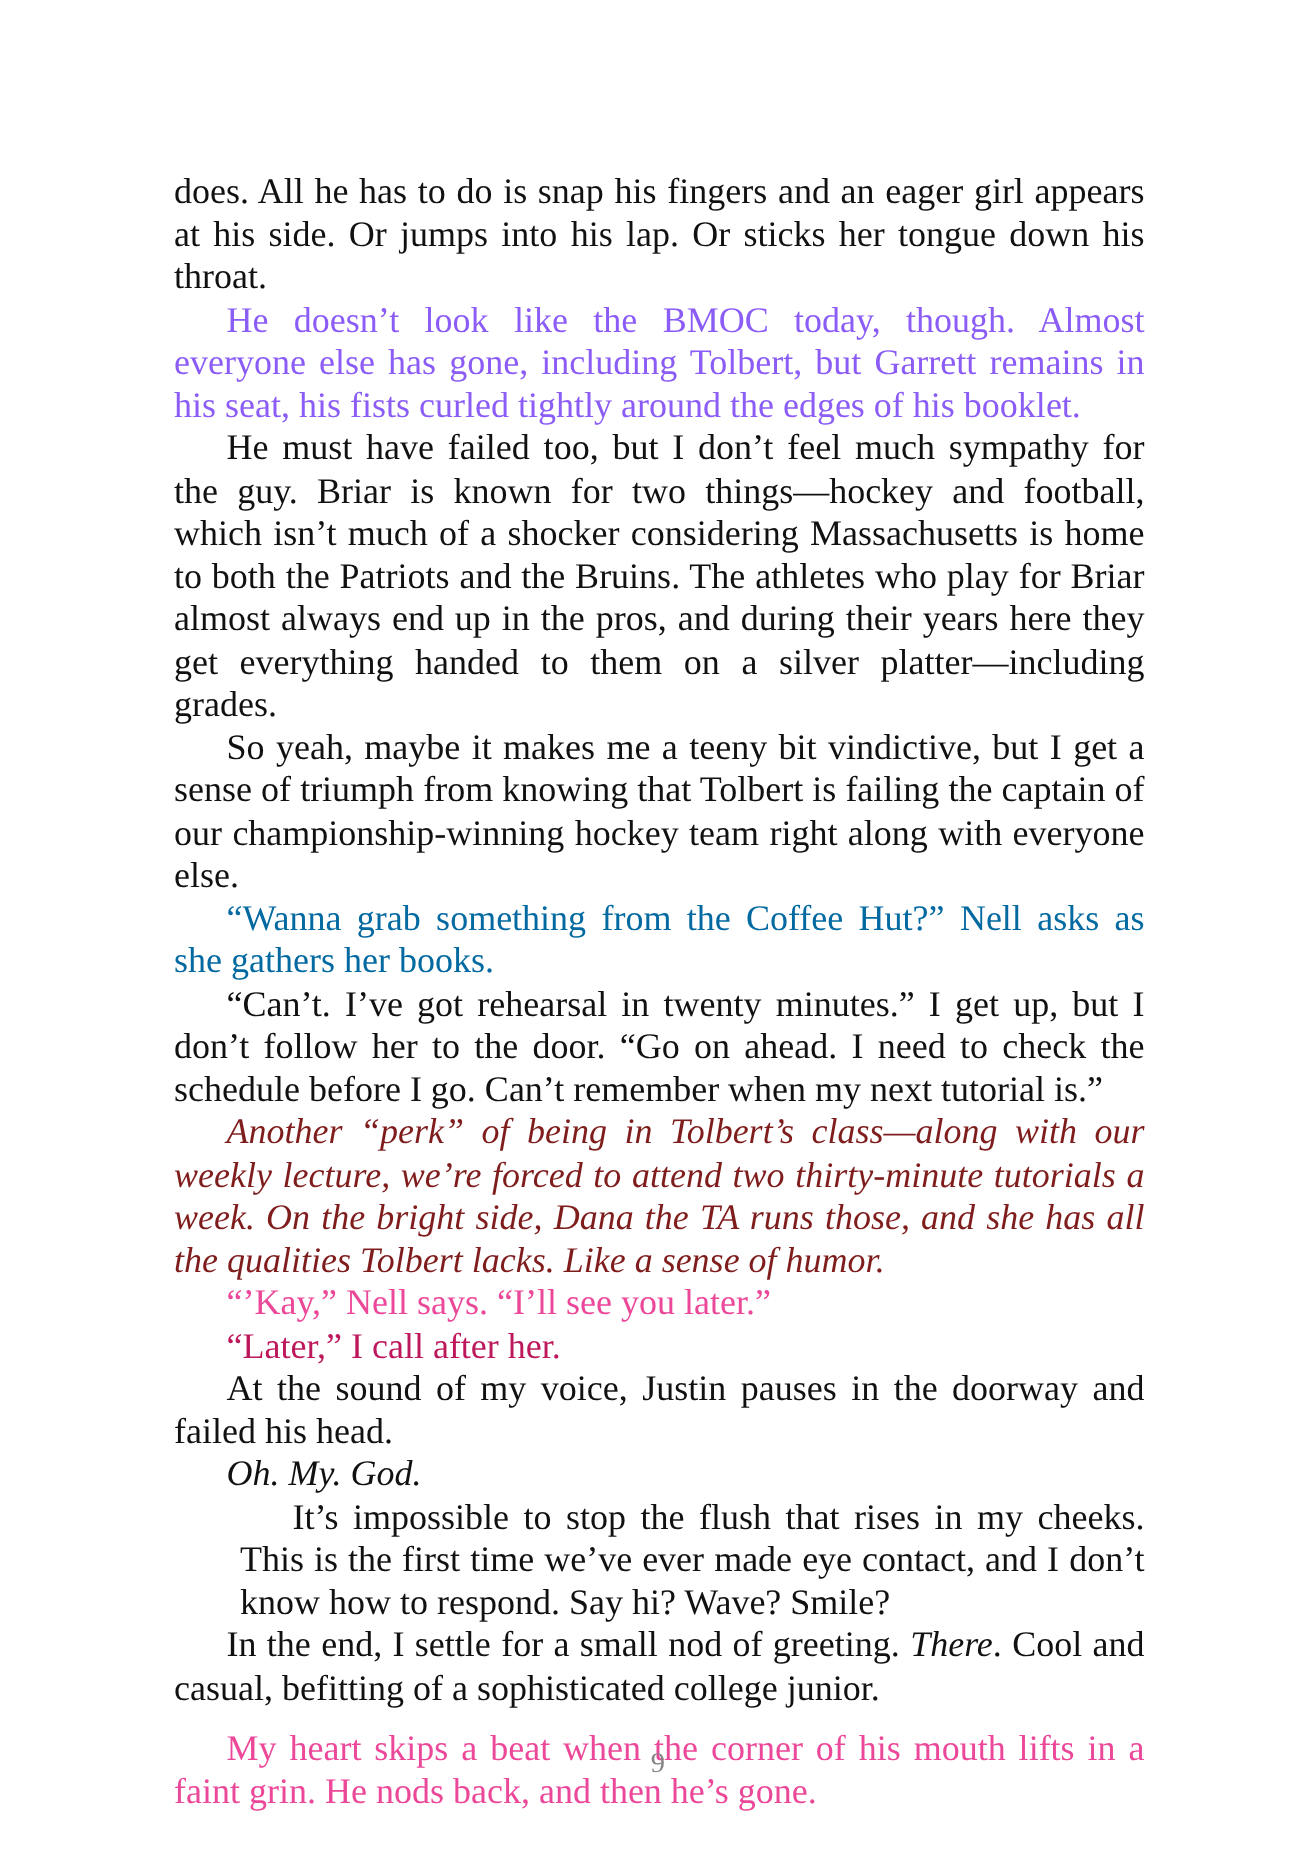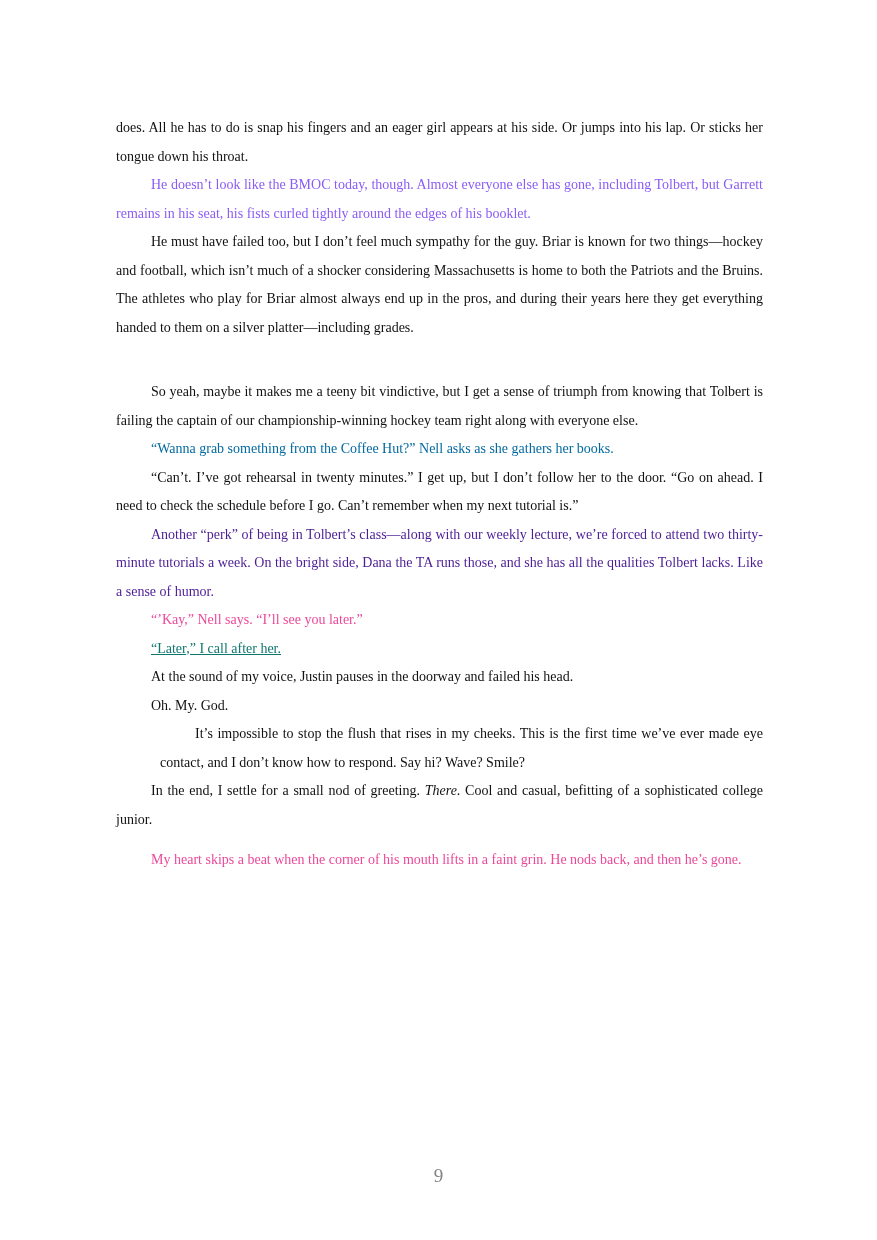--- a/index.html
+++ b/index.html
@@ -24,21 +24,21 @@
   }
   #text-block {
     position: absolute;
     left: 116px;
     top: 114px;
     width: 647px;
   }
   #text-block p {
     margin: 0;
     padding: 0;
-    font-size: 14px;
+    font-size: 24px;
     line-height: 28.5px;
     color: #111111;
     text-align: justify;
     text-indent: 35px;
     text-justify: inter-word;
     -webkit-hyphens: none;
     hyphens: none;
     letter-spacing: 0.0px;
     word-spacing: 0px;
   }
@@ -60,26 +60,26 @@
   }
 </style>
 </head>
 <body>
 
 <div id="page" style="background: rgb(255, 255, 255);">
   <div id="text-block">
       <p class="cont" style="color: rgb(17, 17, 17);">does. All he has to do is snap his fingers and an eager girl appears at his side. Or jumps into his lap. Or sticks her tongue down his throat.</p>
       <p style="color: #8b5cf6;">He doesn’t look like the BMOC today, though. Almost everyone else has gone, including Tolbert, but Garrett remains in his seat, his fists curled tightly around the edges of his booklet.</p>
       <p style="color: rgb(17, 17, 17);">He must have failed too, but I don’t feel much sympathy for the guy. Briar is known for two things—hockey and football, which isn’t much of a shocker considering Massachusetts is home to both the Patriots and the Bruins. The athletes who play for Briar almost always end up in the pros, and during their years here they get everything handed to them on a silver platter—including grades.</p>
-      <p style="color: rgb(17, 17, 17); margin-top: 36px;">So yeah, maybe it makes me a teeny bit vindictive, but I get a sense of triumph from knowing that Tolbert is failing the captain of our championship-winning hockey team right along with everyone else.</p>
+      <p style="color: rgb(17, 17, 17);">So yeah, maybe it makes me a teeny bit vindictive, but I get a sense of triumph from knowing that Tolbert is failing the captain of our championship-winning hockey team right along with everyone else.</p>
       <p style="color: #0369a1;">“Wanna grab something from the Coffee Hut?” Nell asks as she gathers her books.</p>
       <p style="color: rgb(17, 17, 17);">“Can’t. I’ve got rehearsal in twenty minutes.” I get up, but I don’t follow her to the door. “Go on ahead. I need to check the schedule before I go. Can’t remember when my next tutorial is.”</p>
-      <p style="color: #4c1d95;">Another “perk” of being in Tolbert’s class—along with our weekly lecture, we’re forced to attend two thirty-minute tutorials a week. On the bright side, Dana the TA runs those, and she has all the qualities Tolbert lacks. Like a sense of humor.</p>
+      <p style="color: #7f1d1d; font-style: italic;">Another “perk” of being in Tolbert’s class—along with our weekly lecture, we’re forced to attend two thirty-minute tutorials a week. On the bright side, Dana the TA runs those, and she has all the qualities Tolbert lacks. Like a sense of humor.</p>
       <p style="color: #ec4899;">“’Kay,” Nell says. “I’ll see you later.”</p>
-      <p style="color: #0f766e; text-decoration: underline;">“Later,” I call after her.</p>
+      <p style="color: #be185d;">“Later,” I call after her.</p>
       <p style="color: rgb(17, 17, 17);">At the sound of my voice, Justin pauses in the doorway and failed his head.</p>
-      <p style="color: rgb(17, 17, 17);">Oh. My. God.</p>
+      <p style="color: rgb(17, 17, 17); font-style: italic;">Oh. My. God.</p>
       <p style="color: rgb(17, 17, 17); margin-left: 44px;">It’s impossible to stop the flush that rises in my cheeks. This is the first time we’ve ever made eye contact, and I don’t know how to respond. Say hi? Wave? Smile?</p>
       <p style="color: rgb(17, 17, 17);">In the end, I settle for a small nod of greeting. <i>There</i>. Cool and casual, befitting of a sophisticated college junior.</p>
       <p style="color: #ec4899; margin-top: 12px;">My heart skips a beat when the corner of his mouth lifts in a faint grin. He nods back, and then he’s gone.</p>
     </div>
   <div id="folio" style="color: rgb(132, 132, 132);">9</div>
 </div>
 
 </body></html>

